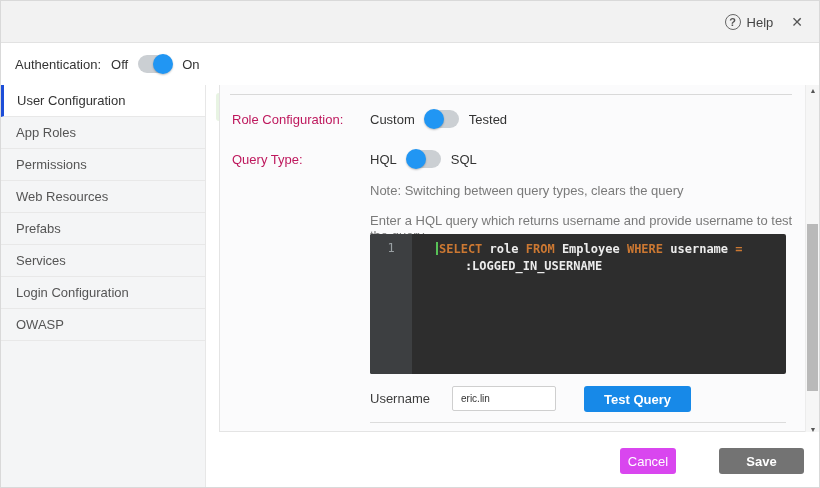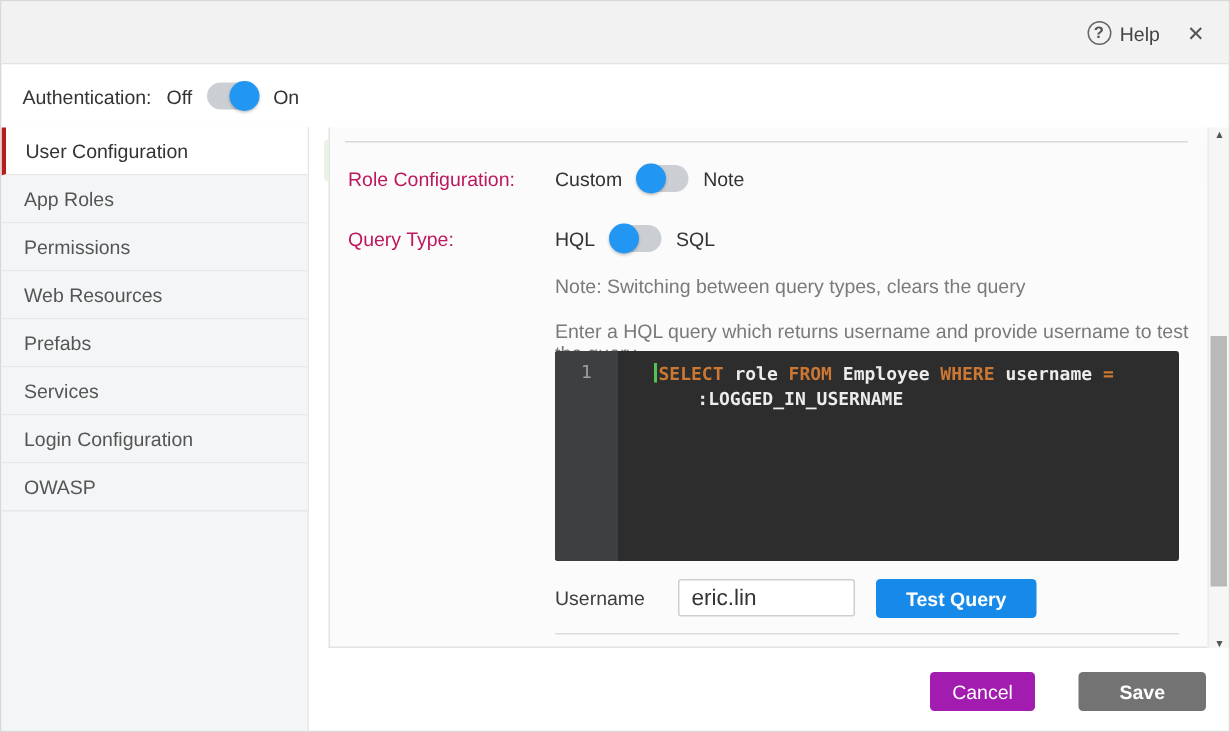--- a/index.html
+++ b/index.html
@@ -29,21 +29,21 @@
 
   
   .banner { position:absolute; left:215px; top:50px; width:590px; height:28px; background:#e8f4e3; border-radius:3px; display:flex; align-items:center; padding:0 12px; }
   .banner-check { color:#51a351; font-size:12px; margin-right:8px; }
   .banner-text { font-size:13px; color:#3e8f3e; flex:1; }
   .banner-close { color:#a3b3a0; font-size:13px; cursor:pointer; padding:0 2px; }
 
   
   .sidebar { position:absolute; left:0; top:84px; width:205px; height:404px; background:#f4f5f6; border-right:1px solid #e7e7e7; }
   .side-item { height:32px; line-height:31px; padding-left:15px; font-size:13px; color:#555; border-bottom:1px solid #e8e8e8; cursor:pointer; background:#f4f5f6; }
-  .side-item.active { background:#fff; border-left:3px solid #b91c1c; padding-left:13px; color:#333; }
+  .side-item.active { background:#fff; border-left:3px solid #1d4ed8; padding-left:13px; color:#333; }
 
   
   .panel { position:absolute; left:218px; top:84px; width:586px; height:347px; background:#fbfbfc; border-left:1px solid #e4e4e4; border-bottom:1px solid #e4e4e4; }
   .panel-hr-top { position:absolute; left:10px; top:9px; width:562px; height:0; border-top:1px solid #d9d9d9; }
   .row-label { position:absolute; left:12px; font-size:13px; color:#be185d; }
   .lbl-role { top:27px; } .lbl-query { top:67px; }
   .ctrl-row { position:absolute; left:150px; display:flex; align-items:center; gap:10px; height:22px; }
   .ctrl-role { top:23px; } .ctrl-query { top:63px; }
   .muted { position:absolute; left:150px; font-size:13px; color:#7a7a7a; }
   .note-line { top:98px; } .hint-line { top:128px; }
@@ -53,33 +53,33 @@
   .gutter { width:42px; background:#3d3f41; color:#9aa0a3; text-align:center; padding-top:7px; font-weight:400; flex:none; }
   .code-area { flex:1; padding:7px 8px 0 24px; line-height:17px; cursor:text; }
   .code-line { white-space:pre; color:#e8e8e8; }
   .tok-kw { color:#cc7832; }
   .tok-id { color:#ececec; }
   .tok-pl { color:#e8e8e8; }
   .caret { display:inline-block; width:2px; height:13px; background:#57c157; vertical-align:-2px; margin-right:1px; }
 
   
   .uname-label { position:absolute; left:150px; top:306px; font-size:13px; color:#3d3d3d; }
-  .uname-input { position:absolute; left:232px; top:301px; width:118px; height:25px; border:1px solid #cfcfcf; border-radius:2px; background:#fff; font-size:15px; color:#333; padding:0 8px; font-family:"Liberation Sans", sans-serif; }
+  .uname-input { position:absolute; left:232px; top:301px; width:104px; height:25px; border:1px solid #cfcfcf; border-radius:2px; background:#fff; font-size:10px; color:#333; padding:0 8px; font-family:"Liberation Sans", sans-serif; }
   .btn-test { position:absolute; left:364px; top:301px; height:26px; padding:0 20px; background:#1789e8; color:#fff; border:none; border-radius:3px; font-size:13px; font-weight:700; cursor:pointer; font-family:"Liberation Sans", sans-serif; }
   .panel-hr-bottom { position:absolute; left:150px; top:337px; width:416px; height:0; border-top:1px solid #dcdcdc; }
 
   
   .scrollbar { position:absolute; left:804px; top:84px; width:14px; height:351px; background:#f6f6f6; border-left:1px solid #ececec; }
   .sb-arrow { position:absolute; left:0; width:14px; height:12px; font-size:7px; color:#555; text-align:center; line-height:12px; cursor:pointer; }
   .sb-up { top:0; } .sb-down { bottom:0; }
   .sb-thumb { position:absolute; left:1px; top:139px; width:11px; height:167px; background:#b9b9b9; cursor:grab; }
 
   
   .footer { position:absolute; left:205px; top:431px; width:615px; height:57px; background:#fff; }
-  .btn-cancel { position:absolute; left:414px; top:16px; width:70px; height:26px; background:#a21caf; color:#fff; border:none; border-radius:3px; font-size:13px; cursor:pointer; font-family:"Liberation Sans", sans-serif; }
+  .btn-cancel { position:absolute; left:414px; top:16px; width:56px; height:26px; background:#d946ef; color:#fff; border:none; border-radius:3px; font-size:13px; cursor:pointer; font-family:"Liberation Sans", sans-serif; }
   .btn-save { position:absolute; left:513px; top:16px; width:85px; height:26px; background:#737373; color:#fff; border:none; border-radius:3px; font-size:13px; font-weight:700; cursor:pointer; font-family:"Liberation Sans", sans-serif; }
 </style>
 </head>
 <body>
 
 <div class="window">
 
   <div class="hdr">
     <div class="hdr-title">Security</div>
     <div class="hdr-right">
@@ -120,21 +120,21 @@
 
   <div class="panel">
     <div class="panel-hr-top"></div>
 
     <div class="row-label lbl-role">Role Configuration:</div>
     <div class="ctrl-row ctrl-role">
       <span class="tg-txt">Custom</span>
       <span class="toggle knob-left">
           <span class="knob"></span>
         </span>
-      <span class="tg-txt">Note</span>
+      <span class="tg-txt">Tested</span>
     </div>
 
     <div class="row-label lbl-query">Query Type:</div>
     <div class="ctrl-row ctrl-query">
       <span class="tg-txt">HQL</span>
       <span class="toggle knob-left">
           <span class="knob"></span>
         </span>
       <span class="tg-txt">SQL</span>
     </div>

